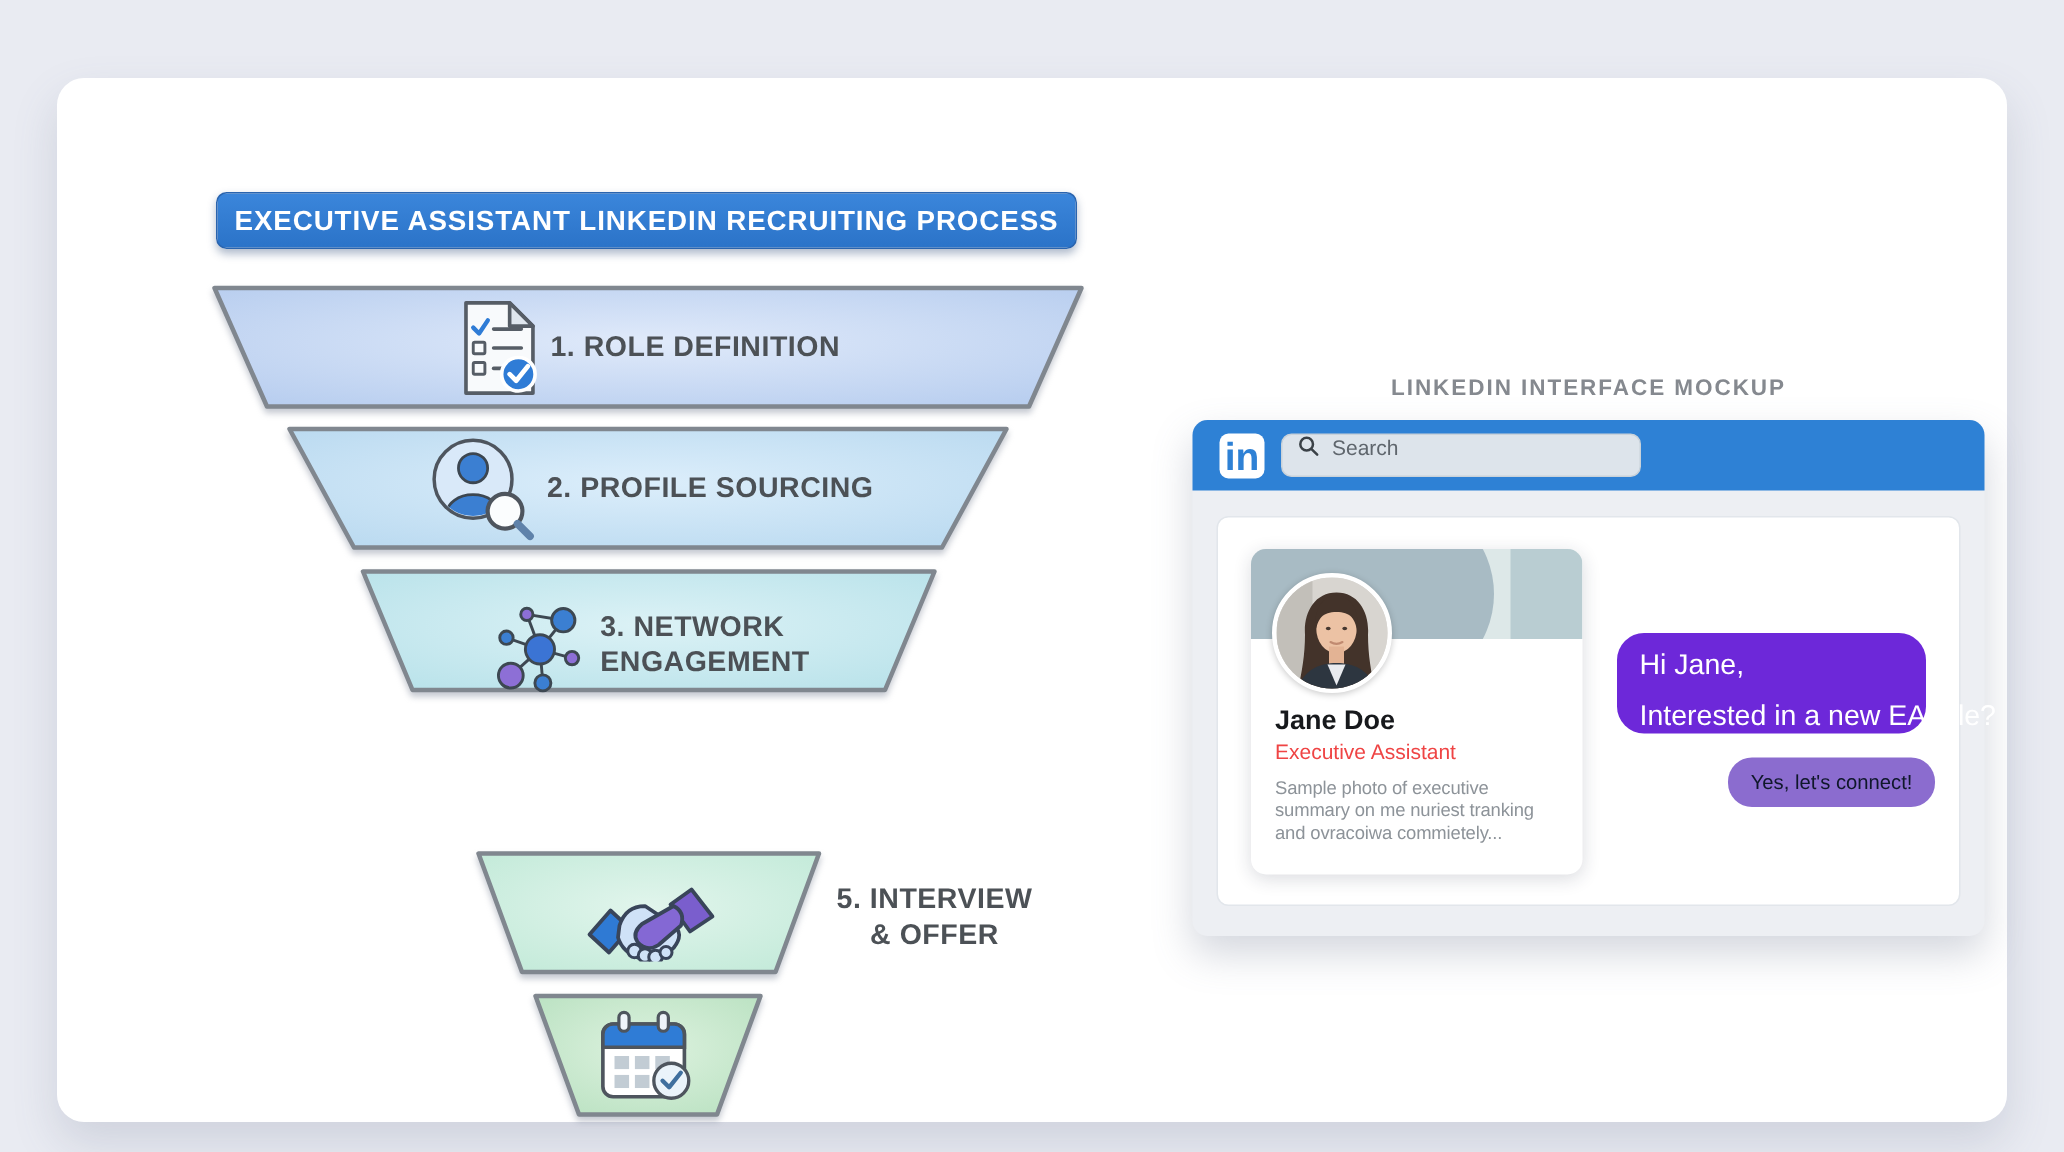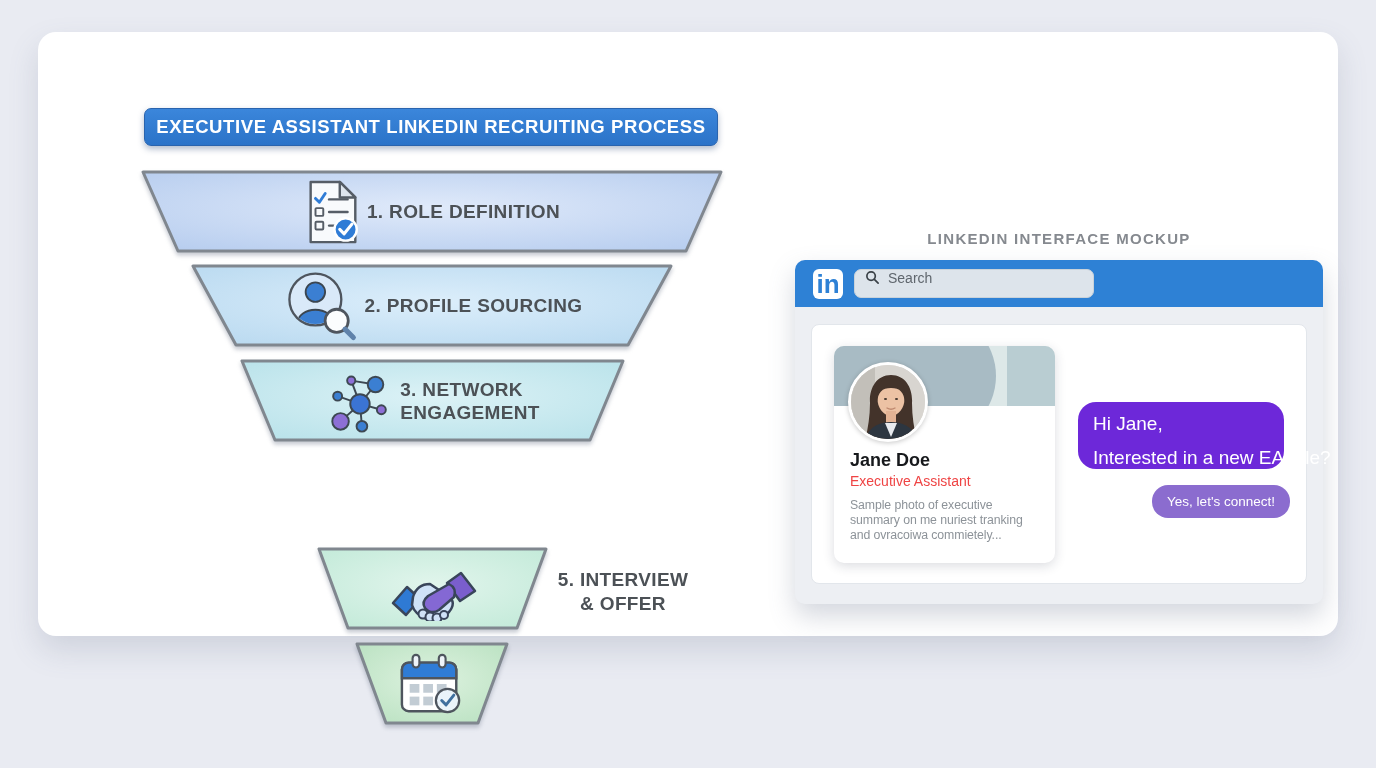--- a/index.html
+++ b/index.html
@@ -1,19 +1,19 @@
 <!DOCTYPE html>
 <html><head>
 <meta charset="utf-8">
 <style>
   * { margin:0; padding:0; box-sizing:border-box; }
   body { background:#e9ebf2; font-family:"Liberation Sans", sans-serif; }
   .stage { position:relative; width:1376px; height:768px; background:#e9ebf2; overflow:hidden; }
   .main-card {
-    position:absolute; left:38px; top:32px; width:1300px; height:604px;
+    position:absolute; left:38px; top:52px; width:1300px; height:696px;
     background:#ffffff; border-radius:18px;
     box-shadow:0 14px 30px rgba(90,100,130,0.18);
   }
   
   .title-banner {
     position:absolute; left:106px; top:76px; width:574px; height:38px;
     background:linear-gradient(180deg,#3b86db 0%, #2b73c8 100%);
     border:1px solid #2a64ae; border-radius:7px;
     box-shadow:0 3px 6px rgba(30,60,110,0.35);
     display:flex; align-items:center; justify-content:center;
@@ -85,21 +85,21 @@
     font-size:12.3px; color:#8d9399; line-height:15px; letter-spacing:-0.1px;
   }
   .bubble-in {
     position:absolute; left:282px; top:141px; width:206px; height:67px;
     background:#6d28d9; border-radius:18px; color:#ffffff;
     padding:11px 15px; font-size:19px;
   }
   .bubble-in .line2 { margin-top:12px; white-space:nowrap; }
   .bubble-reply {
     position:absolute; right:26px; top:224px; height:33px;
-    background:#8b6ccf; border-radius:16px; color:#ffffff;
+    background:#8b6ccf; border-radius:16px; color:#0f172a;
     display:flex; align-items:center; padding:0 15px; font-size:13.5px; white-space:nowrap;
   }
 </style>
 </head>
 <body>
 
 <div class="stage">
   <div class="main-card">
 
     <div class="title-banner">
@@ -153,21 +153,21 @@
           <circle cx="36" cy="34" r="28" fill="#d9e9f9" stroke="#4e555e" stroke-width="2.5"></circle>
           <ellipse cx="36" cy="59" rx="19" ry="14" fill="#3b7fd2" stroke="#3c4650" stroke-width="2" clip-path="url(#clipCircle)"></ellipse>
           <circle cx="36" cy="26" r="10.5" fill="#3b7fd2" stroke="#3c4650" stroke-width="2"></circle>
           <circle cx="59" cy="57" r="12.5" fill="#fbfdfe" stroke="#4e555e" stroke-width="3"></circle>
           <line x1="68" y1="66" x2="77" y2="75" stroke="#5f82aa" stroke-width="5.5" stroke-linecap="round"></line>
         </svg>
         <div class="step-label">2. PROFILE SOURCING</div>
       </div>
     </div>
 
-    <div class="step" style="left:200px; top:325px; width:389px; height:87px;">
+    <div class="step" style="left:200px; top:325px; width:389px; height:87px;align-items:flex-end;">
       <svg class="trap" width="389" height="87">
         <defs>
             <radialGradient id="g3" cx="50%" cy="45%" r="75%">
           <stop offset="0%" stop-color="#dcf2f6"></stop>
               <stop offset="100%" stop-color="#b6e1e9"></stop>
         </radialGradient>
           </defs>
         <polygon points="4,4 385,4 352,83 37,83" fill="url(#g3)"></polygon>
       </svg>
       <div class="step-content">

